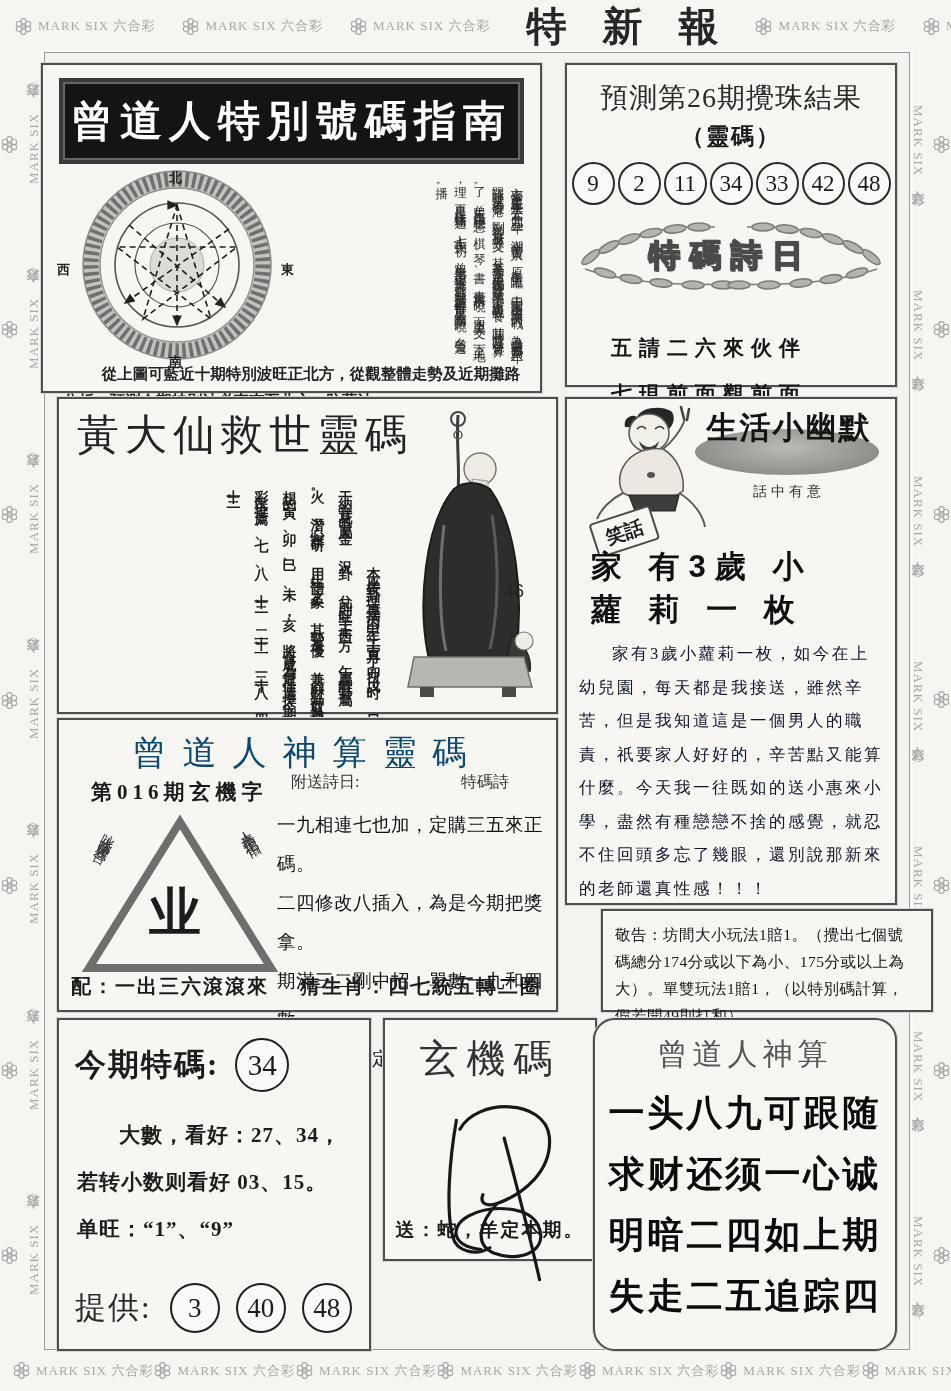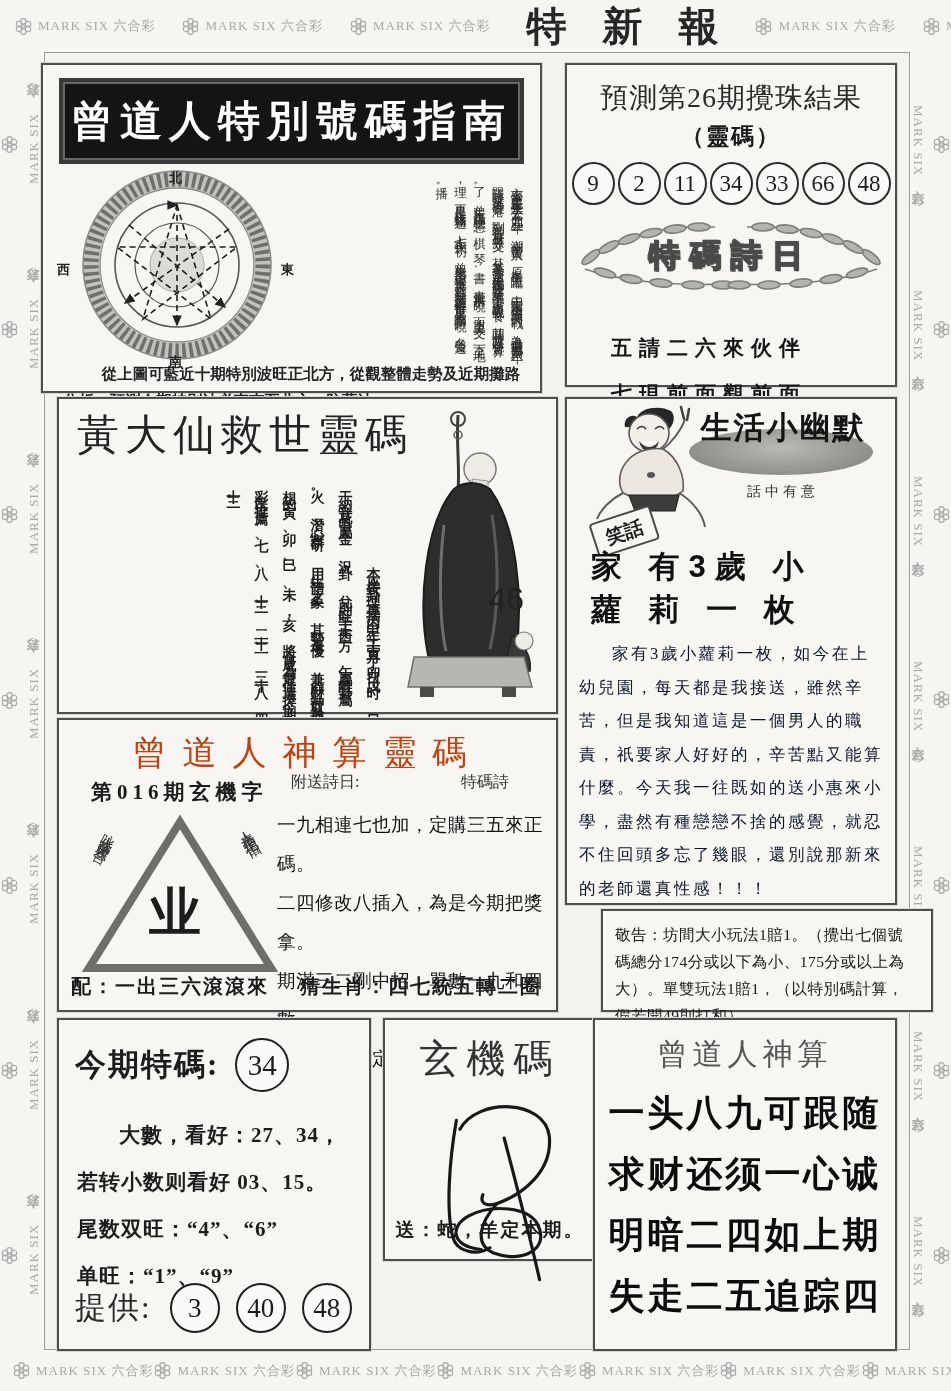--- a/index.html
+++ b/index.html
@@ -30,23 +30,23 @@
             writing-mode:vertical-rl;font-size:12.5px;line-height:18.8px;letter-spacing:2.5px;color:#2a2a2a;}
   .analysis{position:absolute;left:20px;top:295px;width:462px;font-size:15.5px;font-weight:bold;
             line-height:27px;text-indent:2.5em;color:#222;}
   .recommend{position:absolute;left:0;top:352px;width:100%;text-align:center;font-size:19px;font-weight:bold;letter-spacing:3px;}
   
   .wong-title{margin:8px 0 0 18px;font-size:42px;letter-spacing:6px;color:#232323;}
   .wong-vert{position:absolute;left:16px;top:80px;height:232px;width:312px;
              writing-mode:vertical-rl;font-size:14px;font-weight:bold;line-height:28px;letter-spacing:7px;
              text-indent:5.5em;color:#1d1d1d;}
   .immortal{position:absolute;right:6px;top:6px;}
-  .img-num{position:absolute;right:32px;top:182px;font-size:32px;color:#222;font-family:"Liberation Sans",sans-serif;}
-  
-  .ss-title{margin-top:10px;text-align:center;font-size:34px;letter-spacing:16px;color:#c2410c;}
+  .img-num{position:absolute;right:32px;top:182px;font-size:18px;color:#222;font-family:"Liberation Sans",sans-serif;}
+  
+  .ss-title{margin-top:10px;text-align:center;font-size:34px;letter-spacing:16px;color:#0c4a6e;}
   .ss-issue{position:absolute;left:32px;top:58px;font-size:21px;letter-spacing:5px;font-weight:bold;}
   .triangle-wrap{position:absolute;left:16px;top:86px;width:210px;height:178px;}
   .tri-char{position:absolute;left:74px;top:72px;font-size:52px;font-weight:bold;}
   .tri-deco{position:absolute;writing-mode:vertical-rl;font-size:14px;color:#333;letter-spacing:3px;font-family:"DejaVu Serif",serif;}
   .tri-deco.l{left:28px;top:18px;transform:rotate(27deg);}
   .tri-deco.r{right:34px;top:14px;transform:rotate(-29deg);}
   .ss-poemlabel{position:absolute;left:232px;top:52px;font-size:16px;color:#333;}
   .ss-poemtype{position:absolute;left:402px;top:52px;font-size:16px;color:#333;}
   .ss-lines{position:absolute;left:218px;top:86px;width:278px;font-size:18.5px;line-height:39px;letter-spacing:.5px;color:#111;}
   .ss-footer{position:absolute;bottom:10px;width:100%;text-align:left;font-size:20px;font-weight:bold;letter-spacing:2px;}
@@ -57,21 +57,21 @@
   .numrow{display:flex;justify-content:center;gap:3px;margin-top:10px;}
   .circle-num{width:39px;height:39px;border:2px solid #2b2b2b;border-radius:50%;background:#fbfaf8;
               display:flex;align-items:center;justify-content:center;font-size:23px;flex:none;}
   .wreath-wrap{position:relative;margin:12px auto 0 auto;width:312px;height:86px;}
   .wreath-text{position:absolute;left:0;top:18px;width:100%;text-align:center;font-size:31px;font-weight:bold;
                letter-spacing:10px;color:#fafafa;-webkit-text-stroke:1.6px #4a4a4a;
                text-shadow:0 0 2px #555,1px 1px 0 #555,-1px -1px 0 #555;}
   .pred-poem{margin:22px 0 0 44px;font-size:21px;line-height:46px;letter-spacing:7px;font-weight:bold;color:#161616;}
   
   .cartoon{position:absolute;left:4px;top:4px;}
-  .humor-head{position:absolute;left:122px;top:8px;width:188px;text-align:center;}
+  .humor-head{position:absolute;left:128px;top:8px;width:188px;text-align:center;}
   .humor-ellipse{position:relative;margin-top:22px;width:184px;height:46px;border-radius:50%;
                  background:radial-gradient(ellipse at 50% 40%, #b9b9b6 0%, #8f8f8c 70%, #7d7d7a 100%);}
   .humor-title{position:absolute;left:0;top:0;width:100%;font-size:31px;font-weight:bold;color:#141414;letter-spacing:2px;}
   .humor-sub{margin-top:8px;font-size:14px;letter-spacing:4px;color:#333;}
   .humor-headline{position:absolute;left:24px;top:146px;font-size:31px;font-weight:bold;letter-spacing:9px;line-height:43px;
                   font-family:"Liberation Sans","DejaVu Sans",sans-serif;color:#101010;}
   .humor-body{position:absolute;left:12px;top:238px;width:306px;font-size:16.5px;line-height:33.5px;
               letter-spacing:2.5px;text-indent:2em;color:#0f172a;}
   
   .notice{padding:10px 12px;font-size:15.5px;line-height:27px;letter-spacing:.5px;color:#161616;}
@@ -556,21 +556,21 @@
 
   <div class="box" style="left:565px;top:63px;width:332px;height:324px;">
     <div class="pred-title">預測第26期攪珠結果</div>
     <div class="pred-sub">（靈碼）</div>
     <div class="numrow">
         <span class="circle-num">9</span>
         <span class="circle-num">2</span>
         <span class="circle-num">11</span>
         <span class="circle-num">34</span>
         <span class="circle-num">33</span>
-        <span class="circle-num">66</span>
+        <span class="circle-num">42</span>
         <span class="circle-num">48</span>
       </div>
     <div class="wreath-wrap">
       <svg width="312" height="86" viewBox="0 0 312 86">
         <g stroke="#7d7d7b" stroke-width="1.6" fill="#b3b3b0">
           <path d="M8,46 C40,18 90,8 140,10" fill="none"></path>
           <path d="M10,52 C50,66 120,70 156,66" fill="none"></path>
           <ellipse cx="16" cy="40" rx="11" ry="4" transform="rotate(-38 16 40)"></ellipse>
           <ellipse cx="34" cy="30" rx="11" ry="4" transform="rotate(-28 34 30)"></ellipse>
           <ellipse cx="54" cy="22" rx="11" ry="4" transform="rotate(-20 54 22)"></ellipse>
@@ -644,21 +644,20 @@
   </div>
 
   <div class="box" style="left:57px;top:1018px;width:314px;height:333px;">
     <div class="sp-titlerow">
       <span class="sp-title">今期特碼:</span>
       <span class="circle-big">34</span>
     </div>
     <div class="sp-lines">
         <div>大數，看好：27、34，</div>
         <div>若转小数则看好 03、15。</div>
-        <div>尾数双旺：“4”、“6”</div>
         <div>单旺：“1”、“9”</div>
       </div>
     <div class="sp-provide">
       <span class="sp-provide-label">提供:</span>
       <span class="numrow" style="margin-top:0;gap:16px;">
           <span class="circle-big" style="width:46px;height:46px;font-size:27px;">3</span>
           <span class="circle-big" style="width:46px;height:46px;font-size:27px;">40</span>
           <span class="circle-big" style="width:46px;height:46px;font-size:27px;">48</span>
         </span>
     </div>
@@ -670,21 +669,21 @@
       <g fill="none" stroke="#181818" stroke-width="3.6" stroke-linecap="round">
         <path d="M62,32 C54,78 50,134 58,164 C62,180 84,186 100,176"></path>
         <path d="M66,42 C86,6 162,8 167,50 C171,90 136,116 108,126 C96,130 88,126 92,116"></path>
         <path d="M108,126 C88,148 82,172 104,182 C136,194 168,178 154,150 C144,130 102,126 76,140 C54,152 56,174 90,178"></path>
         <path d="M116,52 C128,98 144,158 156,212"></path>
       </g>
     </svg>
     <div class="mys-footer">送：蛇，羊定本期。</div>
   </div>
 
-  <div class="box" style="left:593px;top:1018px;width:304px;height:333px;">
+  <div class="box" style="left:593px;top:1018px;width:304px;height:333px;border-radius:22px;">
     <div class="div-title">曾道人神算</div>
     <div class="div-lines">
         <div>一头八九可跟随</div>
         <div>求财还须一心诚</div>
         <div>明暗二四如上期</div>
         <div>失走二五追踪四</div>
       </div>
   </div>
 </div>
 

